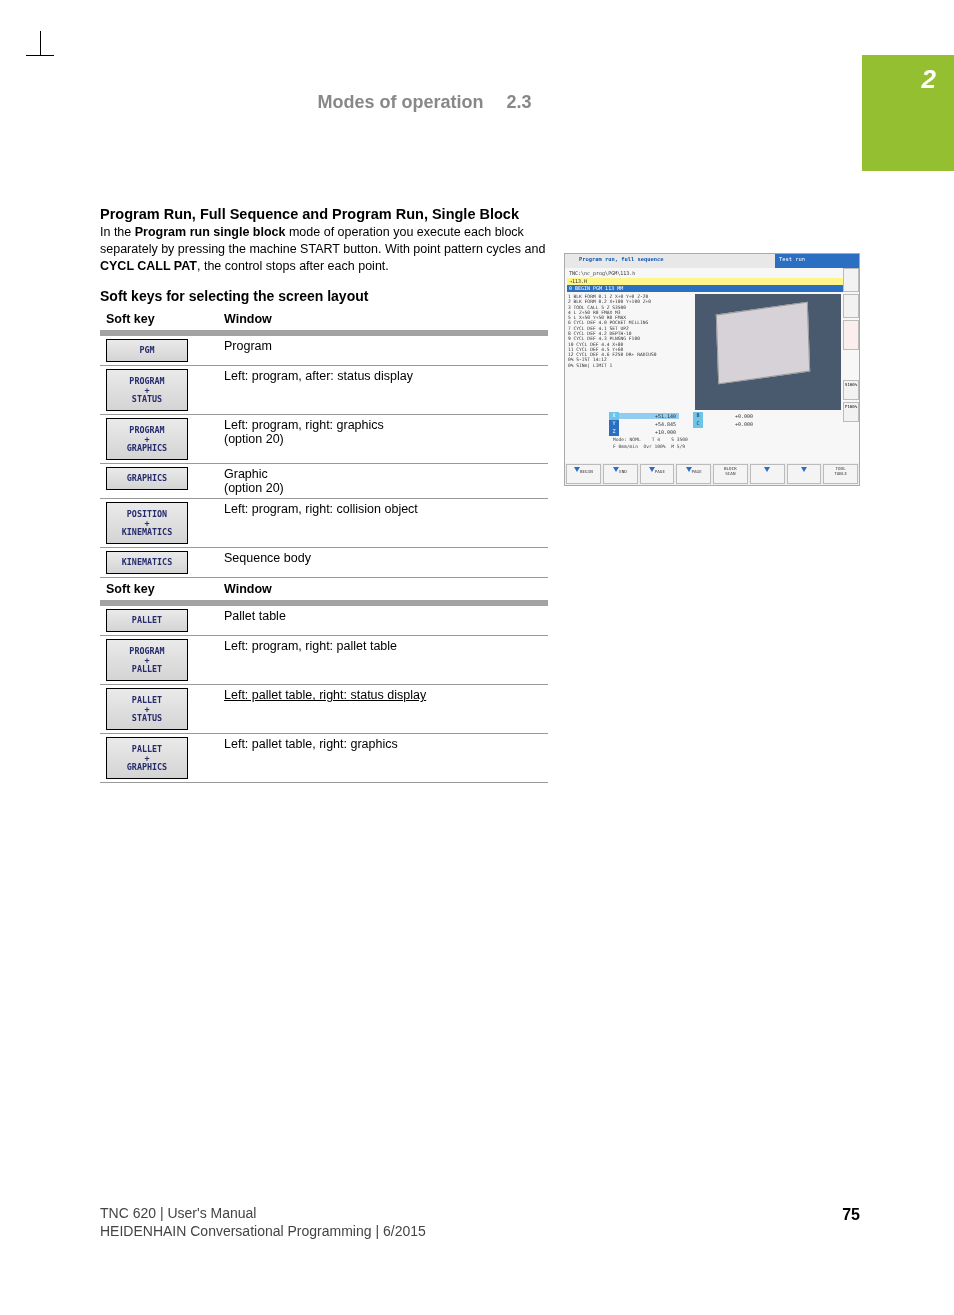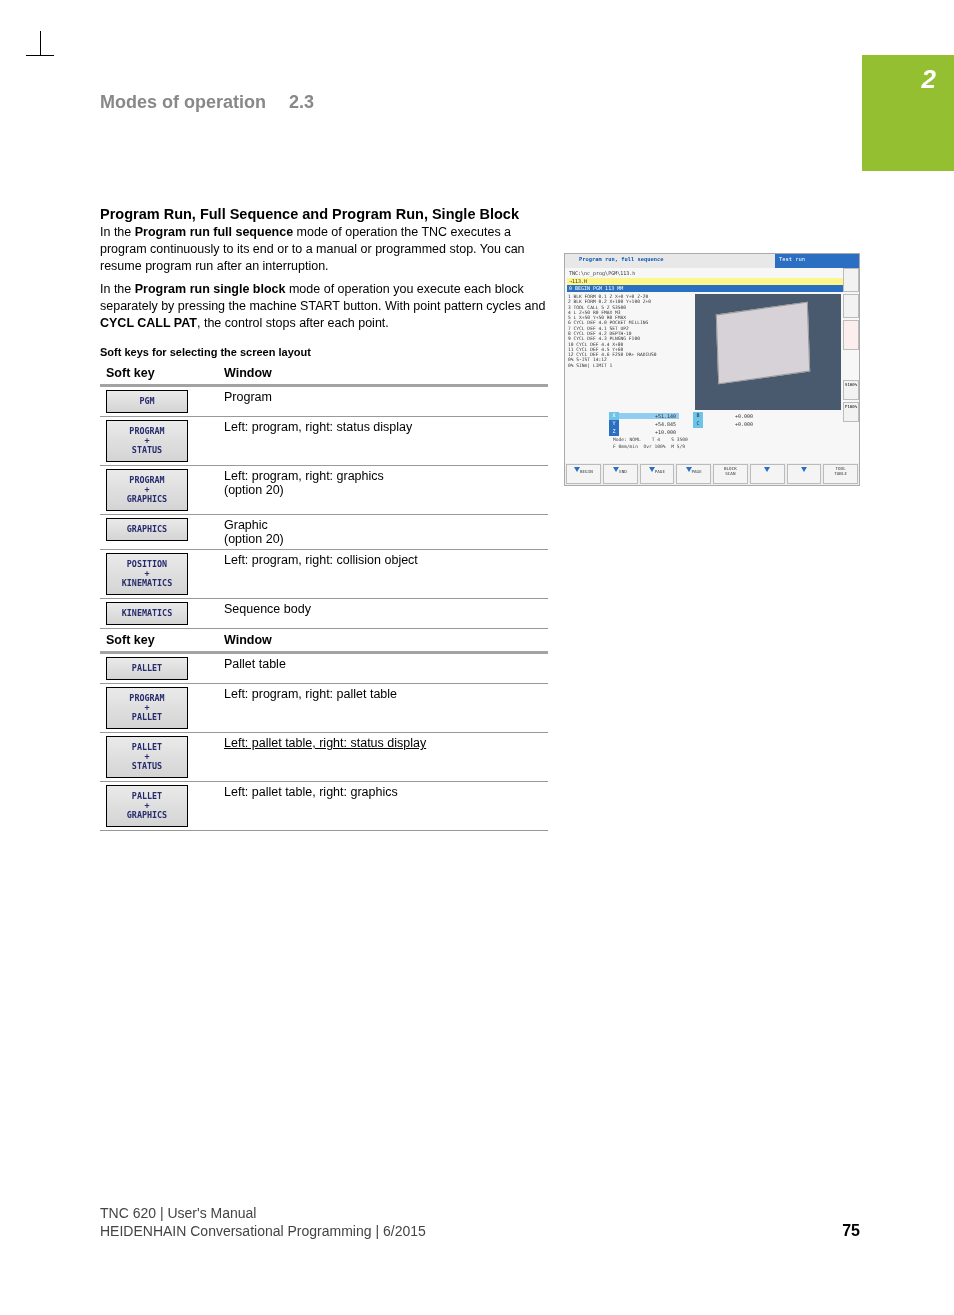--- a/index.html
+++ b/index.html
@@ -3,31 +3,31 @@
 <meta charset="utf-8">
 <style>
 *{margin:0;padding:0;box-sizing:border-box;}
 body{font-family:Arial,Helvetica,sans-serif;background:#fff;color:#000;width:954px;height:1315px;position:relative;}
 .top-ruler{position:absolute;top:55px;left:0;width:100%;height:1px;}
 .top-ruler::before{content:"";position:absolute;left:40px;top:-24px;width:1px;height:24px;background:#000;}
 .top-ruler::after{content:"";position:absolute;left:26px;top:0;width:28px;height:1px;background:#000;}
 .side-tab{position:absolute;top:55px;right:0;width:92px;height:116px;background:#94bf30;}
 .side-tab .num{position:absolute;top:9px;right:18px;color:#fff;font-size:26px;font-weight:bold;font-style:italic;}
 .header-bar{position:absolute;top:92px;left:100px;width:754px;height:38px;}
-.header-title{color:#888;font-size:18px;font-weight:bold;text-align:left;padding-right:105px;}
+.header-title{color:#888;font-size:18px;font-weight:bold;text-align:center;padding-right:105px;}
 .header-title .sec{margin-left:18px;}
 .content{position:absolute;top:205px;left:100px;width:760px;}
 .left-col{float:left;width:448px;}
 .right-col{float:right;width:296px;padding-top:48px;}
 h3{font-size:14.5px;font-weight:bold;line-height:1.3;}
 p{font-size:12.5px;line-height:1.35;margin-bottom:7px;}
 .bold{font-weight:bold;}
-.subhead{font-size:11px;font-weight:bold;margin-top:14px;margin-bottom:4px;}
+.subhead{font-size:14px;font-weight:bold;margin-top:14px;margin-bottom:4px;}
 table{width:100%;border-collapse:collapse;font-size:12.5px;}
-th{text-align:left;font-weight:bold;padding:4px 6px;border-bottom:3px solid #a3a3a3;}
+th{text-align:left;font-weight:bold;padding:4px 6px;border-bottom:6px solid #a3a3a3;}
 td{padding:3px 6px;border-bottom:1px solid #999;vertical-align:top;}
 th.col1,td.col1{width:118px;}
 .softkey{display:inline-block;min-width:82px;height:23px;border:1px solid #000;background:linear-gradient(#eaeaea,#d4d4d4);font-family:monospace;font-size:8.4px;font-weight:bold;color:#262b6c;text-align:center;padding:2px 3px;line-height:1.1;display:inline-flex;align-items:center;justify-content:center;white-space:pre;}
 .softkey.tall{height:42px;}
 .screenshot{width:296px;height:233px;border:1px solid #aaa;background:#f7f7f7;position:relative;font-size:5.4px;font-family:monospace;overflow:hidden;}
 .ss-top{display:flex;height:14px;background:#ececec;}
 .ss-top .a{flex:2.3;background:#e8e8e8;color:#0f55b0;padding:2px 14px;font-weight:bold;}
 .ss-top .b{width:64px;background:#2a6fc2;color:#fff;padding:2px 4px;}
 .ss-top .c{width:20px;background:#2a6fc2;}
 .ss-path{padding:2px 4px;color:#333;font-size:5px;}
@@ -51,21 +51,21 @@
 .ss-side{position:absolute;right:0;top:14px;width:16px;height:190px;}
 .ss-side .b1{height:24px;border:1px solid #bbb;margin-bottom:2px;background:#f2f2f2;}
 .ss-side .b2{height:24px;border:1px solid #bbb;margin-bottom:2px;background:#f2f2f2;}
 .ss-side .b3{height:30px;border:1px solid #bbb;margin-bottom:30px;background:#fdeeee;}
 .ss-side .b4{height:20px;border:1px solid #bbb;margin-bottom:2px;background:#f2f2f2;font-size:4px;padding:1px;}
 .ss-side .b5{height:20px;border:1px solid #bbb;background:#f2f2f2;font-size:4px;padding:1px;}
 .ss-bottom{position:absolute;bottom:0;left:0;right:0;height:22px;display:flex;background:#eee;}
 .ss-bottom .sk{flex:1;border:1px solid #bbb;margin:1px;background:#f4f4f4;font-size:4.2px;text-align:center;color:#333;padding-top:1px;}
 .footer{position:absolute;bottom:75px;left:100px;width:760px;}
 .footer-left{font-size:14px;color:#444;line-height:1.3;}
-.footer-right{position:absolute;right:0;bottom:0;font-size:16px;font-weight:bold;}
+.footer-right{position:absolute;right:0;bottom:16px;font-size:16px;font-weight:bold;}
 .arrow-down{display:inline-block;width:0;height:0;border-left:3px solid transparent;border-right:3px solid transparent;border-top:5px solid #2a6fc2;margin:1px auto;}
 </style>
 </head>
 <body>
 
 <div class="top-ruler"></div>
 
 <div class="side-tab">
   <div class="num">2</div>
 </div>
@@ -75,23 +75,20 @@
     <span>Modes of operation</span>
     <span class="sec">2.3</span>
   </div>
 </div>
 
 <div class="content">
   <div class="left-col">
 
     <h3>Program Run, Full Sequence and Program Run, Single Block</h3>
 
-    <p>
-      <span>In the </span><span class="bold">Program run full sequence</span><span> mode of operation the TNC executes a program continuously to its end or to a manual or programmed stop. You can resume program run after an interruption.</span>
-    </p>
 
     <p>
       <span>In the </span><span class="bold">Program run single block</span><span> mode of operation you execute each block separately by pressing the machine START button. With point pattern cycles and </span><span class="bold">CYCL CALL PAT</span><span>, the control stops after each point.</span>
     </p>
 
     <div class="subhead">Soft keys for selecting the screen layout</div>
     <table>
       <thead>
         <tr>
           <th class="col1">Soft key</th>
@@ -100,21 +97,21 @@
       </thead>
       <tbody id="tbody1">
           <tr>
             <td class="col1"><span class="softkey">PGM</span></td>
             <td style="white-space: pre-line;">Program</td>
           </tr>
           <tr>
             <td class="col1"><span class="softkey tall">PROGRAM
 +
 STATUS</span></td>
-            <td style="white-space: pre-line;">Left: program, right: status display</td>
+            <td style="white-space: pre-line;">Left: program, after: status display</td>
           </tr>
           <tr>
             <td class="col1"><span class="softkey tall">PROGRAM
 +
 GRAPHICS</span></td>
             <td style="white-space: pre-line;">Left: program, right: graphics
 (option 20)</td>
           </tr>
           <tr>
             <td class="col1"><span class="softkey">GRAPHICS</span></td>

